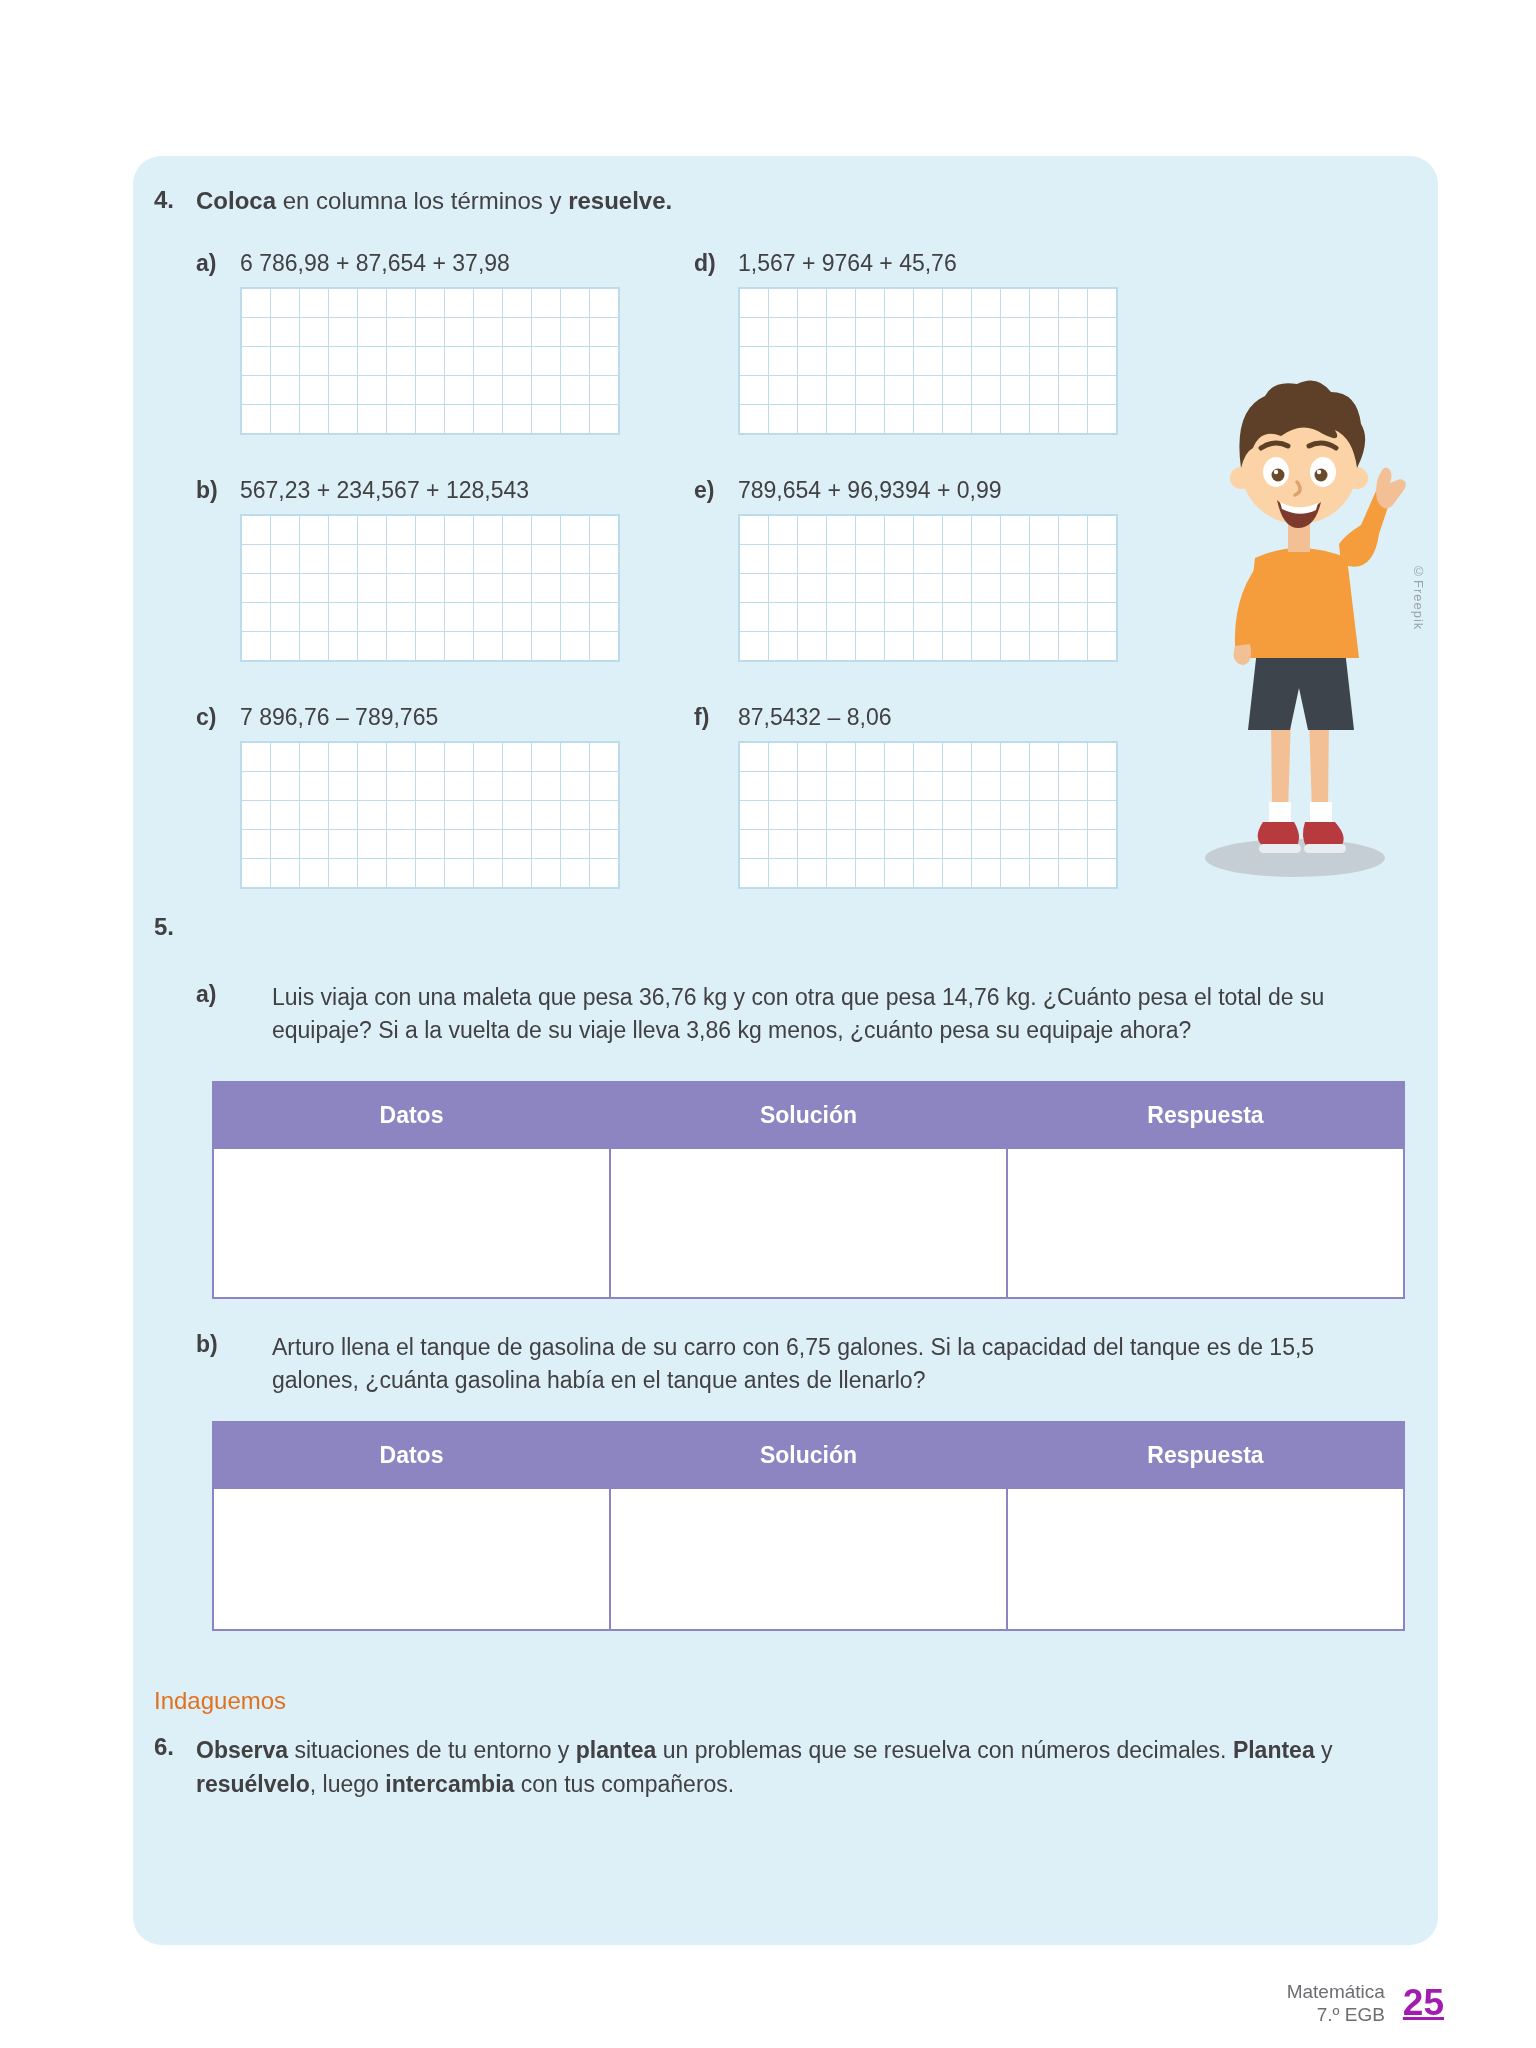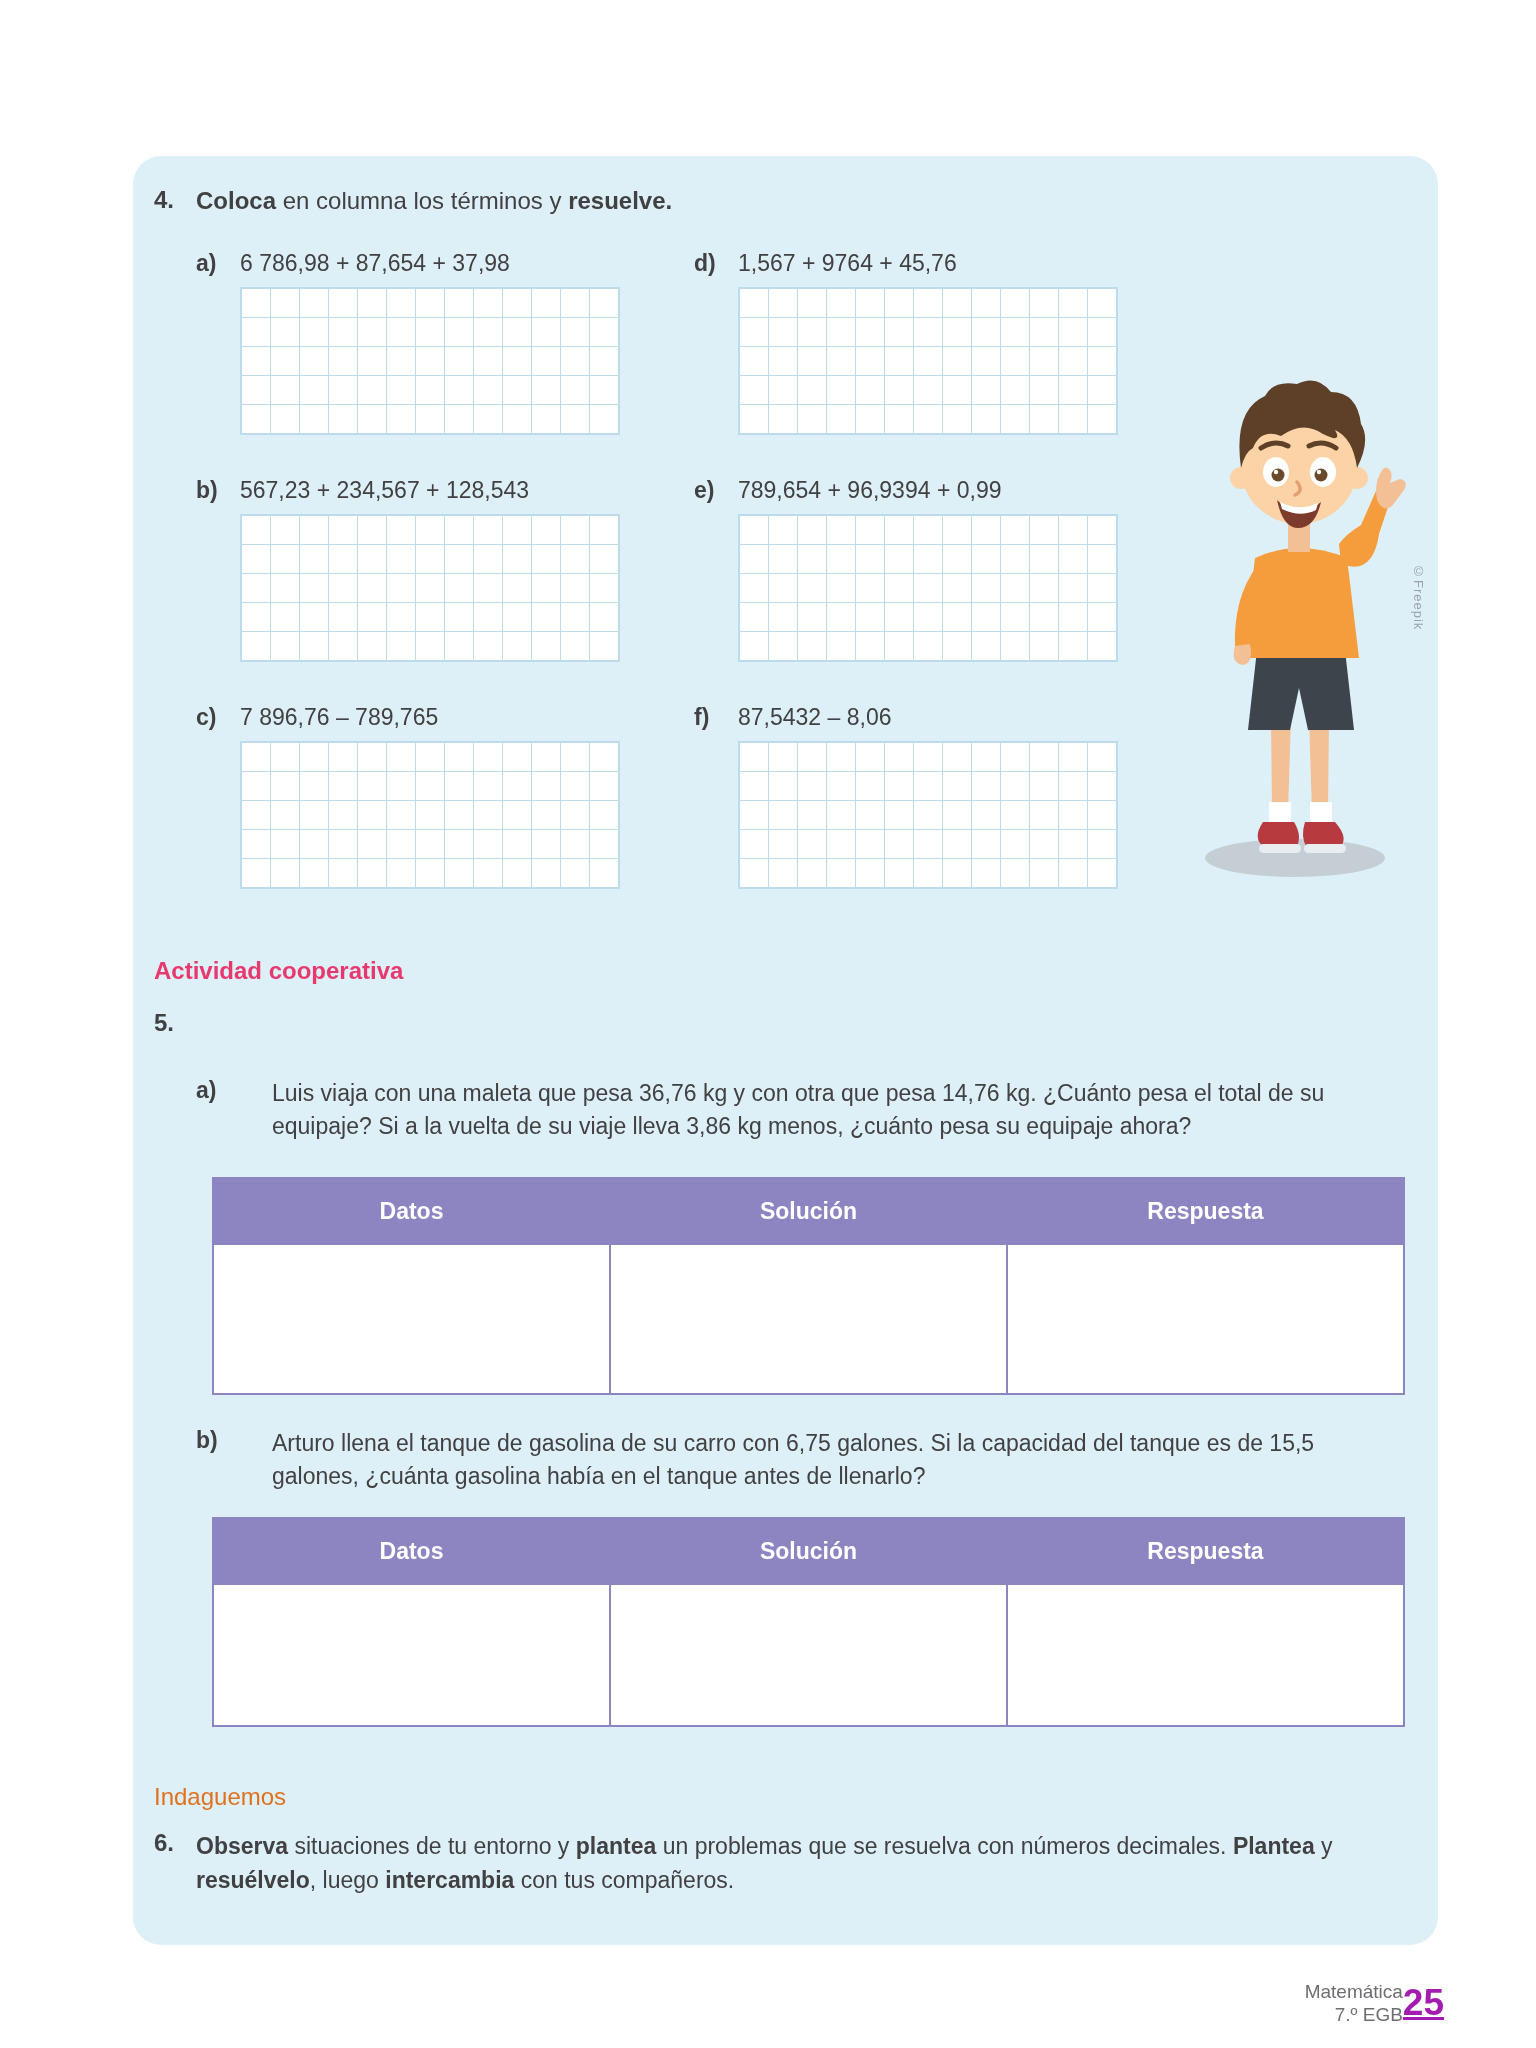--- a/index.html
+++ b/index.html
@@ -54,21 +54,21 @@
   table.answer th{
     background:#8d85c2;color:#ffffff;font-size:23px;font-weight:bold;
     height:62px;border:2px solid #8d85c2;text-align:center;width:33.33%;
   }
   table.answer th + th{border-left:2px solid #ffffff;}
   table.answer td{border:2px solid #8d85c2;background:#ffffff;}
   table.answer.t1 td{height:146px;}
   table.answer.t2 td{height:138px;}
 
   
-  .footer{position:absolute;right:92px;bottom:22px;display:flex;align-items:center;}
+  .footer{position:absolute;right:92px;bottom:22px;display:flex;align-items:center;gap:18px;}
   .footer-block{text-align:right;font-size:19px;line-height:23px;color:#6d6e71;}
   .footer-page{font-size:37px;font-weight:bold;color:#a21caf;text-decoration:underline;}
 </style>
 </head>
 <body>
 
 <div class="panel">
 
   <div class="item-row">
     <div class="item-num">4.</div>
@@ -165,21 +165,20 @@
     <circle cx="89" cy="146" r="2.2" fill="#ffffff"></circle>
     <circle cx="132" cy="146" r="2.2" fill="#ffffff"></circle>
 
     <path d="M110,156 q7,9 -2,13" stroke="#e0a06f" stroke-width="3.5" fill="none" stroke-linecap="round"></path>
 
     <path d="M90,174 q22,22 44,2 q-6,26 -23,26 q-15,0 -21,-28 z" fill="#7d3b2d"></path>
     <path d="M93,176 q19,10 38,1 l-2,7 q-16,8 -34,-1 z" fill="#ffffff"></path>
   </svg>
   <div class="credit">©Freepik</div>
 
-  <div class="heading-pink">Actividad cooperativa</div>
 
   <div class="item-row mt24">
     <div class="item-num">5.</div>
   </div>
 
   <div class="problem">
     <span class="ex-label">a)</span>
     <span class="txt">Luis viaja con una maleta que pesa 36,76 kg y con otra que pesa 14,76 kg. ¿Cuánto pesa el total de su equipaje? Si a la vuelta de su viaje lleva 3,86 kg menos, ¿cuánto pesa su equipaje ahora?</span>
   </div>
 

